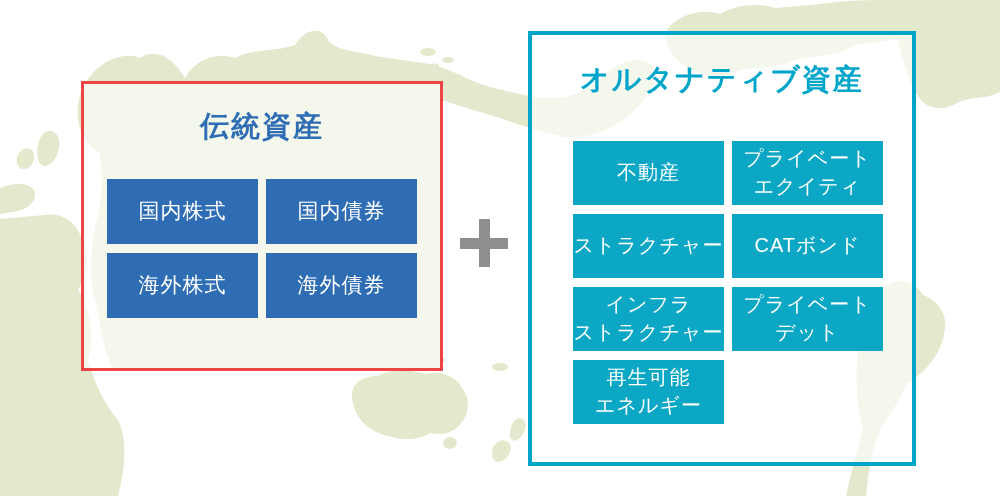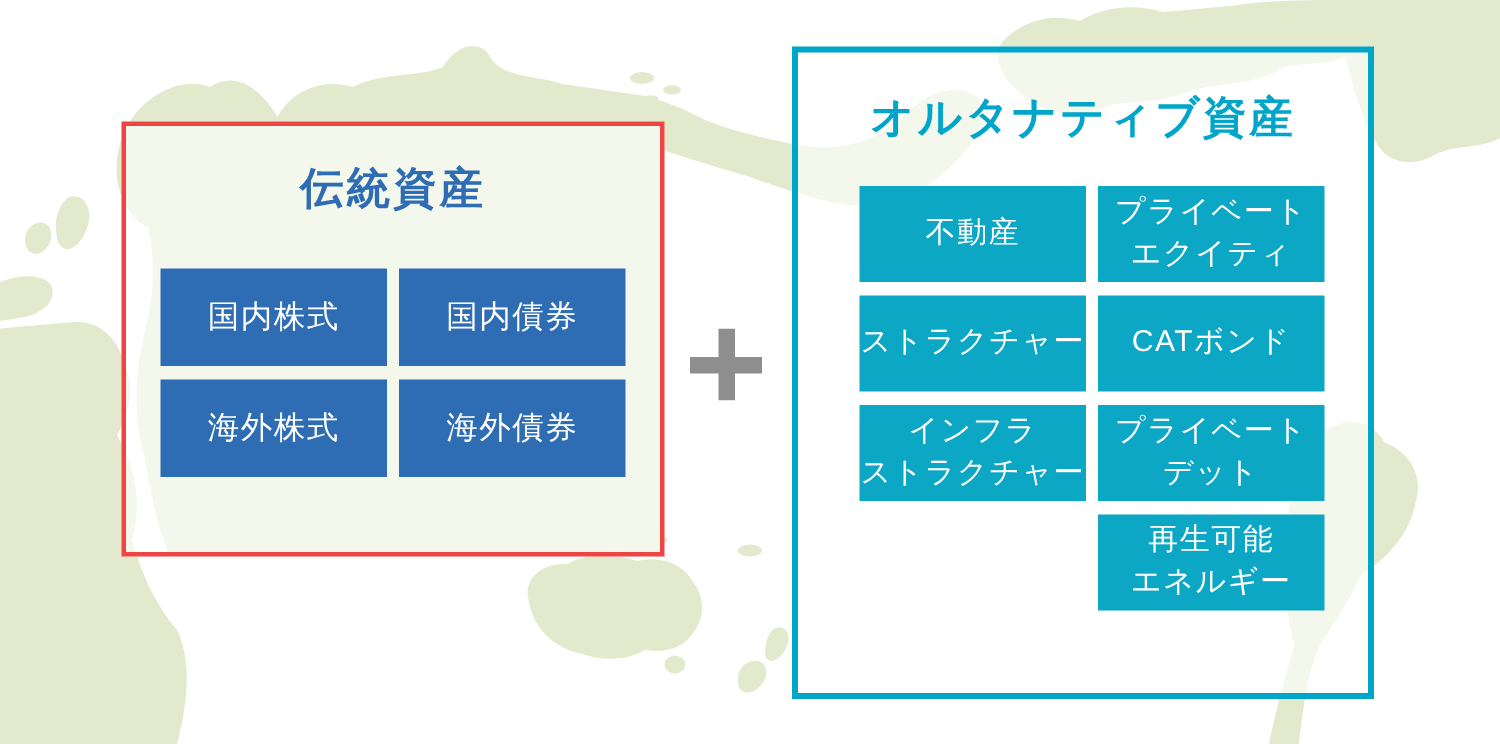--- a/index.html
+++ b/index.html
@@ -24,29 +24,29 @@
     text-align:center;font-weight:600;font-size:29px;letter-spacing:2px;
     line-height:1.4;margin:0;
   }
   .panel-traditional .panel-title{color:#2e6db4;margin-top:22px;}
   .panel-alternative .panel-title{color:#00a5c9;margin-top:24px;}
   .btn-grid{
     display:grid;grid-template-columns:151px 151px;
     justify-content:center;column-gap:8px;row-gap:9px;
   }
   .panel-traditional .btn-grid{margin-top:32px;font-family:Liberation Serif, serif;}
-  .panel-alternative .btn-grid{margin-top:24px;padding-left:12px;}
+  .panel-alternative .btn-grid{margin-top:41px;padding-left:12px;}
   .asset-btn{
     height:65px;display:flex;align-items:center;justify-content:center;
     color:#ffffff;text-align:center;white-space:pre-line;
     font-size:21px;font-weight:500;line-height:1.38;letter-spacing:1px;
   }
   .asset-btn.blue{background:#2e6db4;}
   .asset-btn.cyan{background:#0ba7c5;height:64px;font-size:20px;}
-  .btn-center-row{grid-column:1 / 3;display:flex;justify-content:flex-end;}
+  .btn-center-row{grid-column:1 / 3;display:flex;justify-content:flex-start;}
   .btn-center-row .asset-btn{width:151px;}
   
   .plus-wrap{position:absolute;left:460px;top:219px;width:48px;height:48px;z-index:2;}
 </style>
 </head>
 <body>
 
 <svg class="map-layer" viewBox="0 0 1000 496" xmlns="http://www.w3.org/2000/svg">
   <g fill="#e3e9cc" stroke="none">
 

